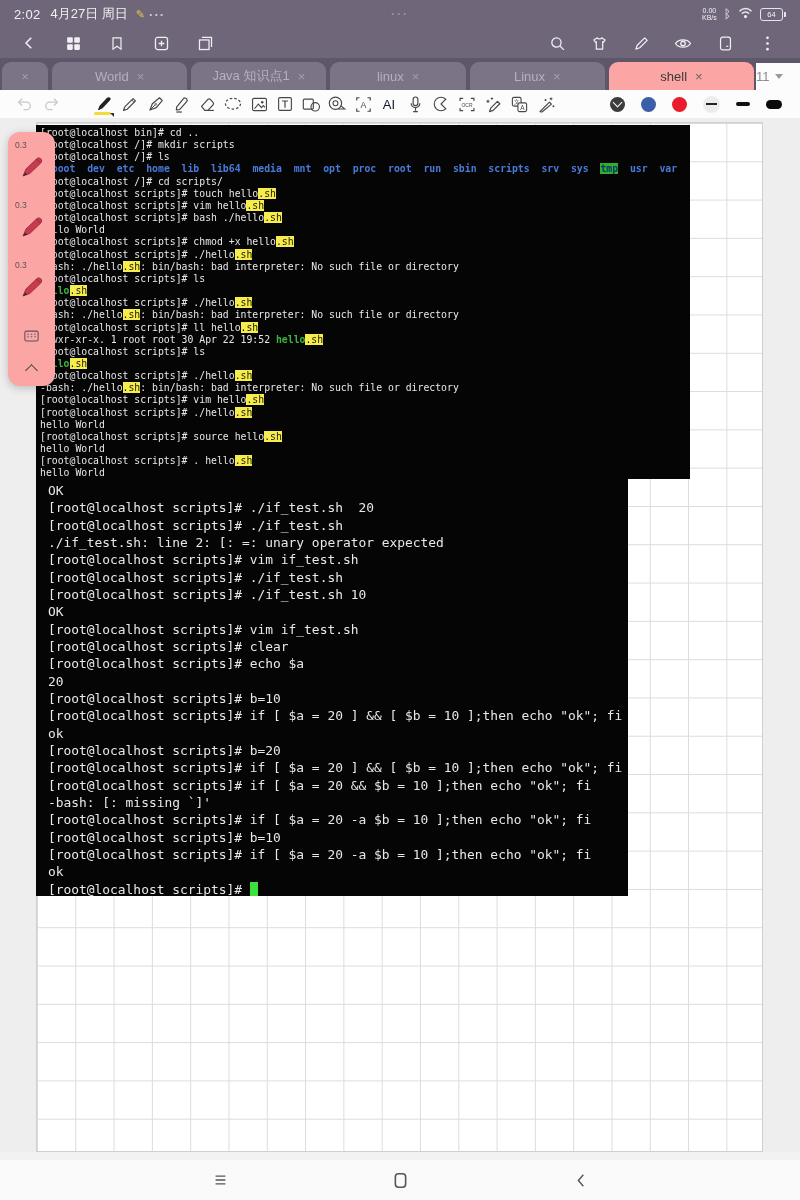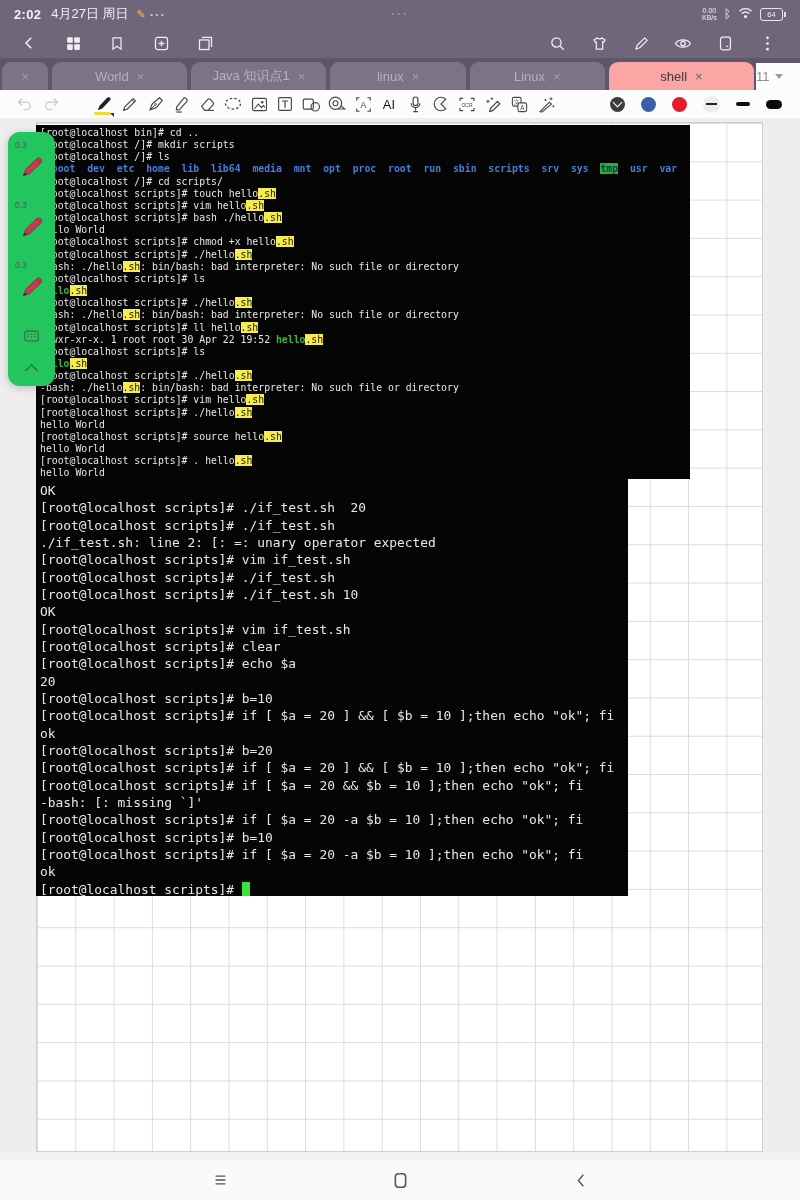--- a/index.html
+++ b/index.html
@@ -1,20 +1,20 @@
 <!DOCTYPE html>
 <html><head>
 <meta charset="utf-8">
 <style>
   html,body{margin:0;padding:0;}
   body{width:800px;height:1200px;font-family:"Liberation Sans",sans-serif;background:#eeeeee;position:relative;overflow:hidden;}
   
   .chrome{background:#6f6779;}
   .statusbar{height:28px;display:flex;align-items:center;color:#f2eff5;font-size:13px;padding:0 14px;position:relative;}
-  .statusbar .time{font-weight:bold;letter-spacing:.3px;}
+  .statusbar .time{font-weight:normal;letter-spacing:.3px;}
   .statusbar .date{margin-left:10px;}
   .statusbar .pencil{color:#e6c04e;font-size:11px;margin-left:8px;}
   .statusbar .ldots{color:#cfc9d6;margin-left:4px;letter-spacing:1px;font-weight:bold;}
   .statusbar .cdots{position:absolute;left:0;right:0;text-align:center;color:#9a92a6;letter-spacing:2px;font-weight:bold;font-size:12px;}
   .statusbar .right{margin-left:auto;display:flex;align-items:center;gap:7px;z-index:1;}
   .netspeed{display:flex;flex-direction:column;align-items:center;line-height:7px;font-size:7px;color:#f2eff5;}
   .bt{font-size:12px;line-height:12px;}
   .battery{display:flex;align-items:center;}
   .batt-body{width:21px;height:11px;border:1px solid #e8e4ee;border-radius:3px;font-size:7.5px;color:#f2eff5;display:flex;align-items:center;justify-content:center;}
   .batt-nub{width:2px;height:5px;background:#e8e4ee;border-radius:0 1px 1px 0;margin-left:1px;}
@@ -53,28 +53,28 @@
   .stroke-thin i{display:block;width:11px;height:1.5px;background:#222;}
   .stroke-med{width:14px;height:3.5px;background:#111;border-radius:2px;cursor:pointer;}
   .stroke-thick{width:16px;height:9px;background:#0a0a0a;border-radius:5px;cursor:pointer;}
   
   .content{position:absolute;top:118px;left:0;width:800px;height:1042px;background:#eeeeee;}
   .page{position:absolute;left:36px;top:4px;width:727px;height:1030px;background:#ffffff;border:1px solid #cfcfcf;box-sizing:border-box;
     background-image:linear-gradient(to right,#dcdcdc 1px,transparent 1px),linear-gradient(to bottom,#dcdcdc 1px,transparent 1px);
     background-size:38.3px 38.3px;}
   .term{position:absolute;background:#050505;color:#e8e8e8;font-family:"DejaVu Sans Mono","Liberation Mono",monospace;white-space:pre;overflow:hidden;}
   .term1{left:-1px;top:2px;width:654px;height:354px;font-size:9.8px;line-height:12.15px;padding:2px 0 0 4px;box-sizing:border-box;}
-  .term2{left:-1px;top:356px;width:592px;height:417px;font-size:12.9px;line-height:17.33px;padding:3px 0 0 4px;box-sizing:border-box;}
+  .term2{left:-1px;top:356px;width:592px;height:417px;font-size:12.9px;line-height:17.33px;padding:3px 0 0 12px;box-sizing:border-box;}
   .seg-d{color:#4a7bd8;font-weight:bold;}
   .seg-fn{color:#3cb43c;font-weight:bold;}
   .seg-hl{background:#f7ec4e;color:#1a1a00;}
   .seg-tmp{background:#2fae2f;color:#0a3a66;font-weight:bold;}
   .seg-cur{background:#3ae23a;color:#3ae23a;}
   
-  .penpanel{position:absolute;left:8px;top:14px;width:47px;background:#22c55e;border-radius:12px;box-shadow:0 2px 8px rgba(0,0,0,.22);padding:6px 0 4px 0;display:flex;flex-direction:column;align-items:center;z-index:5;}
+  .penpanel{position:absolute;left:8px;top:14px;width:47px;background:#fca5a5;border-radius:12px;box-shadow:0 2px 8px rgba(0,0,0,.22);padding:6px 0 4px 0;display:flex;flex-direction:column;align-items:center;z-index:5;}
   .preset{width:41px;height:56px;border-radius:8px;position:relative;cursor:pointer;margin-bottom:4px;}
   .preset .sz{position:absolute;left:4px;top:2px;font-size:8.5px;color:#555;}
   .preset svg{position:absolute;left:8px;top:16px;}
   .panel-btn{width:30px;height:28px;display:flex;align-items:center;justify-content:center;color:#555;cursor:pointer;margin-top:4px;}
   .chev-up{width:8px;height:8px;border-left:1.7px solid #444;border-top:1.7px solid #444;transform:rotate(45deg);margin-top:4px;}
   
   .sysnav{position:absolute;left:0;top:1160px;width:800px;height:40px;background:#fafafa;display:flex;align-items:center;justify-content:space-between;padding:0 205px;box-sizing:border-box;color:#555;}
   .sysico{width:30px;height:30px;display:flex;align-items:center;justify-content:center;cursor:pointer;}
   .strip-under-page{position:absolute;left:0;top:1152px;width:800px;height:8px;background:#f2f2f2;}
 </style>

